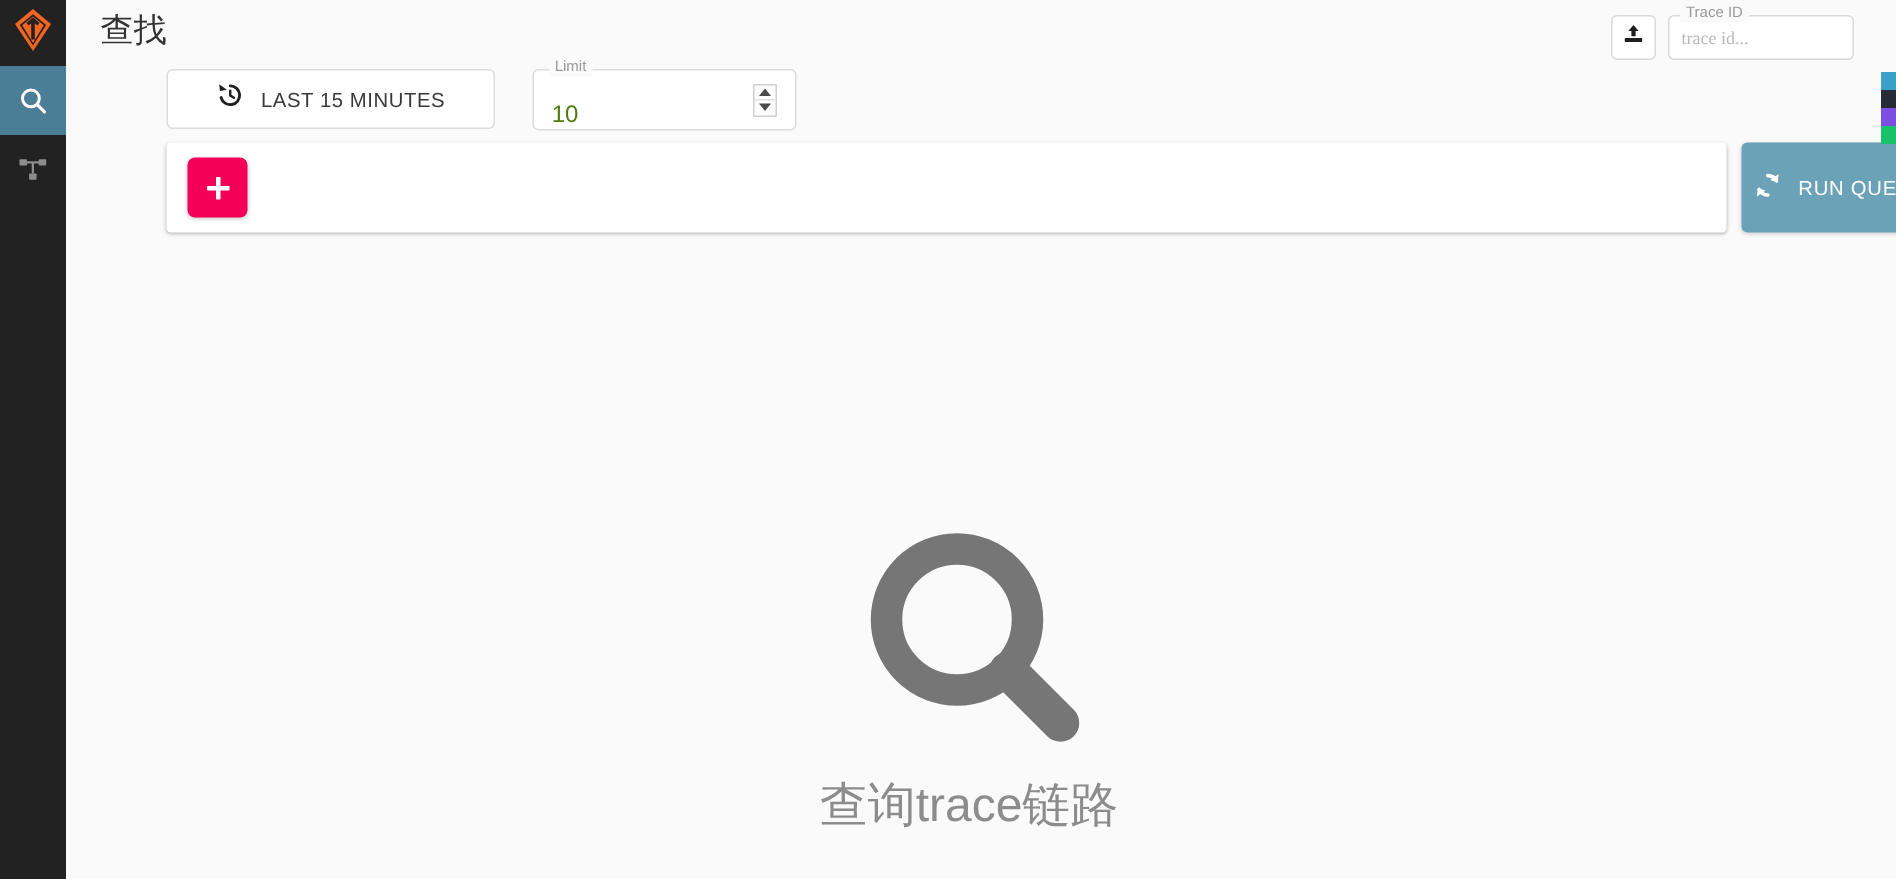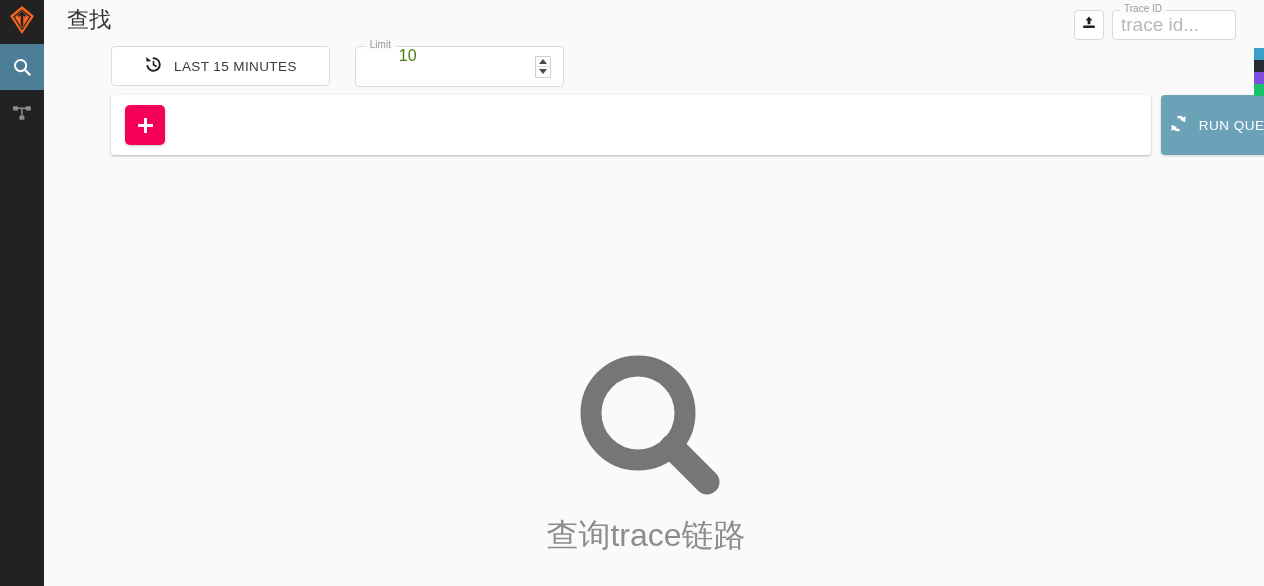--- a/index.html
+++ b/index.html
@@ -92,23 +92,23 @@
     border-radius: 4px;
     background: #ffffff;
   }
   .traceid-field input {
     width: 100%;
     height: 100%;
     border: 0;
     outline: none;
     background: transparent;
     padding: 0 8px;
-    font-size: 19px;
+    font-size: 12px;
     color: #333333;
-    font-family: Liberation Sans, sans-serif;
+    font-family: Liberation Serif, serif;
   }
   .traceid-field input::placeholder { color: #b9b9b9; }
   .field-legend {
     position: absolute;
     top: -8px;
     left: 7px;
     padding: 0 4px;
     background: #fafafa;
     font-size: 10px;
     line-height: 12px;
@@ -138,28 +138,27 @@
     cursor: pointer;
   }
   .timerange-label {
     font-size: 13.5px;
     letter-spacing: 0.4px;
     color: #3a3a3a;
   }
 
   .limit-field {
     position: relative;
-    width: 209px;
+    width: 176px;
     height: 41px;
     border: 1px solid #dcdcdc;
     border-radius: 4px;
     background: #ffffff;
     display: flex;
-    align-items: flex-start;
-    padding-left: 31px;
+    align-items: flex-end;
   }
   .limit-field .field-legend { top: -8px; left: 10px; background: #fafafa; }
   .limit-value {
     border: 0;
     outline: none;
     background: transparent;
     width: 130px;
     padding: 0 0 0 12px;
     font-size: 16px;
     color: #4d7c0f;

